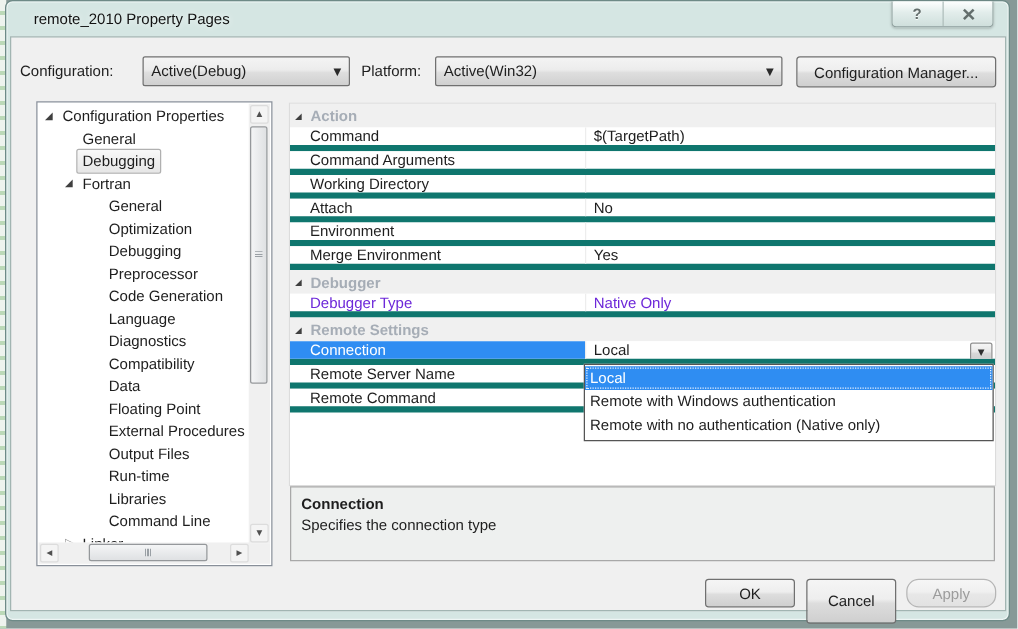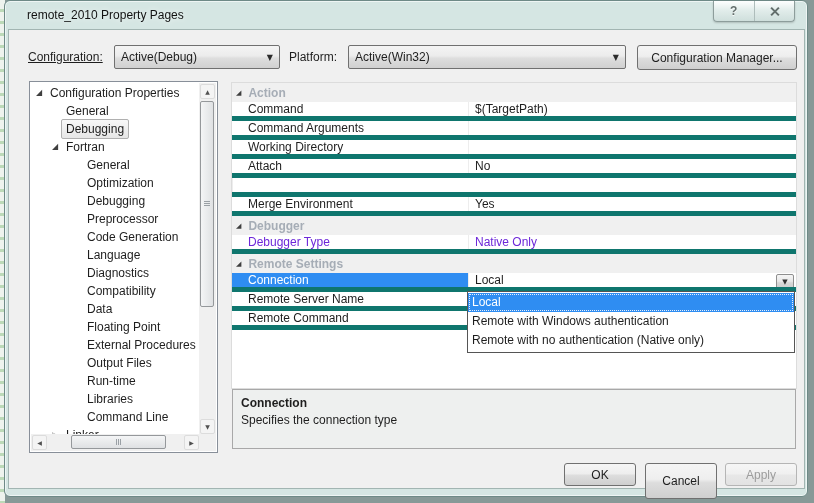--- a/index.html
+++ b/index.html
@@ -34,21 +34,21 @@
 
   .lbl { position:absolute; height:24px; line-height:24px; }
   .combo { position:absolute; height:24px; display:flex; align-items:center; padding:0 6px;
            border:1px solid #707070; border-radius:2px;
            background:linear-gradient(#f4f4f4,#ececec 45%,#dedede 55%,#d0d0d0); }
   .combo .arrow { margin-left:auto; font-family:"DejaVu Sans",sans-serif; font-size:8px; color:#2b2b2b; }
   .btn { position:absolute; display:flex; align-items:center; justify-content:center;
          border:1px solid #707070; border-radius:3px;
          background:linear-gradient(#f5f5f5,#eeeeee 45%,#dddddd 55%,#cfcfcf); }
   .btn.disabled { border-color:#b5b5b5; color:#9c9c9c;
-         background:linear-gradient(#f6f6f6,#f0f0f0 45%,#e7e7e7 55%,#e2e2e2); }
+         background:linear-gradient(#f6f6f6,#f0f0f0 45%,#e7e7e7 55%,#e2e2e2);border-radius:10px; }
 
   
   .tree { position:absolute; left:20px; top:51px; width:189px; height:372px;
           background:#fff; border:1px solid #888f99; overflow:hidden; }
   .tree .rows { position:absolute; left:1px; top:2px; right:18px; bottom:18px; overflow:hidden; }
   .trow { height:18px; line-height:18px; display:flex; align-items:center; white-space:nowrap; }
   .tglyph { width:14px; flex:0 0 14px; font-family:"DejaVu Sans",sans-serif; font-size:8px;
             color:#3f3f3f; text-align:left; }
   .tglyph.hollow { color:#9a9a9a; font-size:9px; }
   .lvl0 { padding-left:5px; } .lvl1 { padding-left:21px; } .lvl2 { padding-left:42px; }
@@ -118,21 +118,21 @@
       <div class="cap-btn">
         <span>?</span>
       </div>
       <div class="cap-btn">
         <span class="x-glyph"></span>
       </div>
     </div>
 
     <div class="client">
 
-      <div class="lbl" style="left:19px; top:15px;text-decoration:underline;">Configuration:</div>
+      <div class="lbl" style="left:7px; top:15px;">Configuration:</div>
       <div class="combo" style="left:105px; top:15px; width:166px;">
         <span>Active(Debug)</span>
         <span class="arrow">▼</span>
       </div>
       <div class="lbl" style="left:280px; top:15px;">Platform:</div>
       <div class="combo" style="left:339px; top:15px; width:278px;">
         <span>Active(Win32)</span>
         <span class="arrow">▼</span>
       </div>
       <div class="btn" style="left:628px; top:15px; width:160px; height:25px;">Configuration Manager...</div>
@@ -247,20 +247,21 @@
           </div>
           <div class="grow">
             <div class="gcell-label">Working Directory</div>
             <div class="gcell-value"></div>
           </div>
           <div class="grow">
             <div class="gcell-label">Attach</div>
             <div class="gcell-value">No</div>
           </div>
           <div class="grow">
+            <div class="gcell-label">Environment</div>
             <div class="gcell-value"></div>
           </div>
           <div class="grow">
             <div class="gcell-label">Merge Environment</div>
             <div class="gcell-value">Yes</div>
           </div>
           <div class="grow section">
             <div class="gcell-label"><span class="sec-glyph">◢</span>Debugger</div>
           </div>
           <div class="grow disabled">

